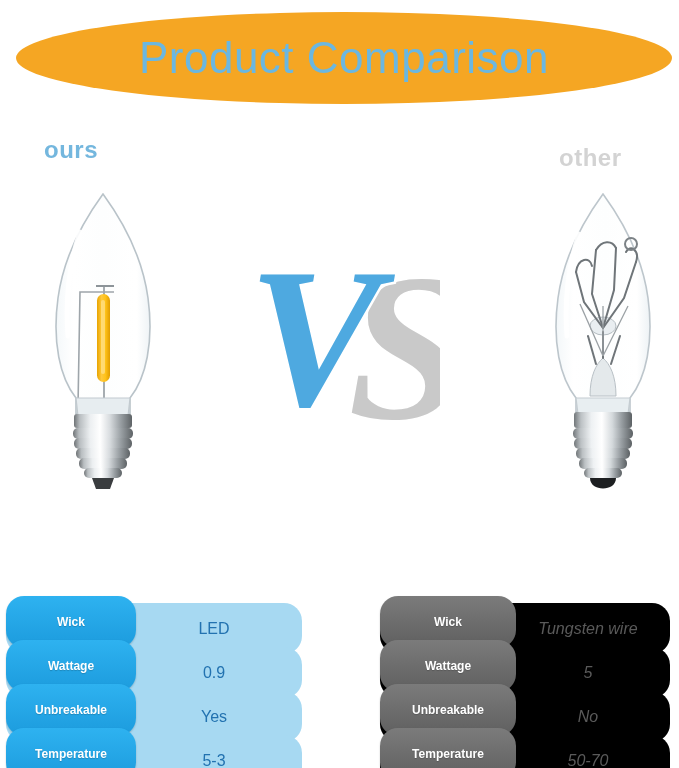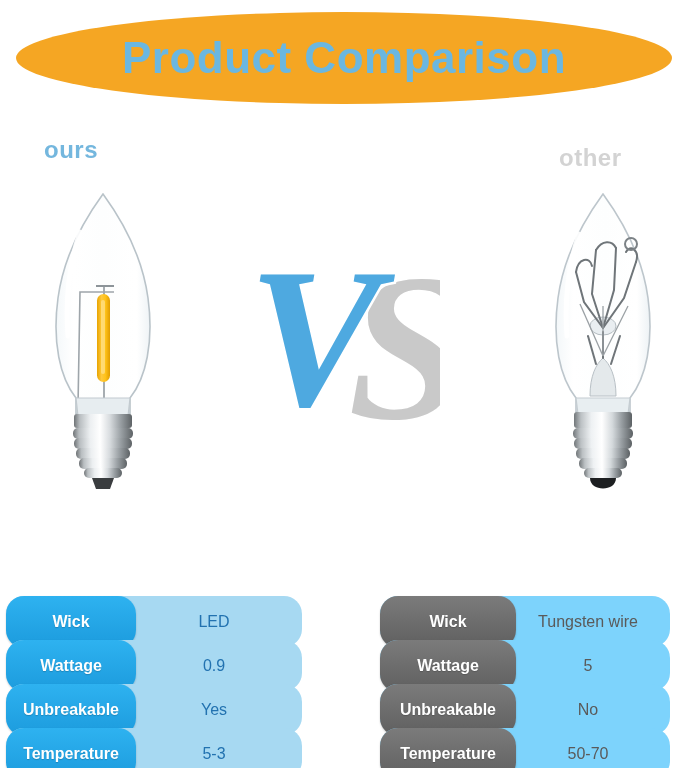--- a/index.html
+++ b/index.html
@@ -26,21 +26,21 @@
     height: 92px;
     background: #F5A623;
     border-radius: 50% / 50%;
     display: flex;
     align-items: center;
     justify-content: center;
   }
   .title-text {
     font-family: "Liberation Sans", sans-serif;
     font-size: 44px;
-    font-weight: bold;
+    font-weight: normal;
     color: #6BB7E0;
     letter-spacing: 0.5px;
     line-height: 1;
     white-space: nowrap;
     user-select: none;
   }
 
   
   .side-label {
     position: absolute;
@@ -83,21 +83,21 @@
   .spec-table.left  { left: 6px;   width: 296px; }
   .spec-table.right { left: 380px; width: 290px; }
 
   .spec-row {
     position: relative;
     height: 36px;
   }
   .spec-value {
     position: absolute;
     left: 0;
-    top: 0;
+    top: 7px;
     right: 0;
     height: 51px;
     border-radius: 18px;
     display: flex;
     align-items: center;
     justify-content: center;
     padding-left: 120px;
     box-sizing: border-box;
     font-size: 16px;
     font-weight: normal;
@@ -106,35 +106,35 @@
   .spec-label {
     position: absolute;
     left: 0;
     top: 0;
     width: 130px;
     height: 52px;
     border-radius: 18px;
     display: flex;
     align-items: center;
     justify-content: center;
-    font-size: 16px;
+    font-size: 12px;
     font-weight: bold;
     color: #ffffff;
     white-space: nowrap;
     text-shadow: 0 1px 1px rgba(0,0,0,0.18);
     box-shadow: 0 1px 2px rgba(0,0,0,0.20);
   }
 
   
   .spec-table.left  .spec-value { background: #A7D9F2; color: #2272B0; }
   .spec-table.left  .spec-label { background: #23A6E8;
       background: linear-gradient(180deg, #2EB2F0 0%, #1C9BDD 100%); }
 
   
-  .spec-table.right .spec-value { background: #7dd3fc; color: #5A5A5A; }
+  .spec-table.right .spec-value { background: #000000; color: #5A5A5A; font-style: italic; }
   .spec-table.right .spec-label { background: #6E6E6E;
       background: linear-gradient(180deg, #7B7B7B 0%, #5F5F5F 100%); }
   .spec-table.right .spec-value { padding-left: 126px; }
   .spec-table.right .spec-label { width: 136px; }
 </style>
 </head>
 <body>
 
 <div class="title-banner">
   <span class="title-text">Product Comparison</span>

